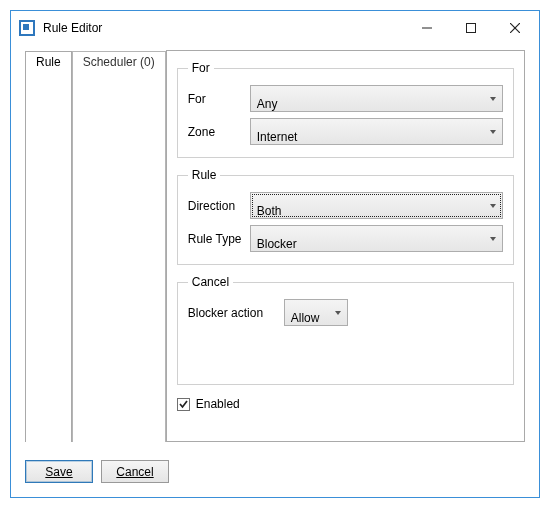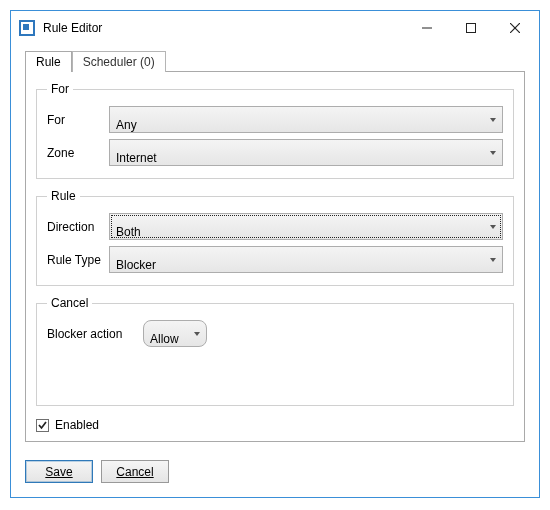--- a/index.html
+++ b/index.html
@@ -45,21 +45,21 @@
     height: 30px;
     display: flex;
     align-items: center;
     justify-content: center;
     color: #222;
   }
   .content {
     flex: 1;
     padding: 6px 14px 10px 14px;
     display: flex;
-    flex-direction: column;
+    flex-direction: row;
   }
   .tabs {
     display: flex;
     position: relative;
     z-index: 2;
   }
   .tab {
     border: 1px solid #a9a9a9;
     border-bottom: none;
     padding: 3px 10px;
@@ -121,21 +121,21 @@
     height: 27px;
     background: linear-gradient(#f4f4f4, #e6e6e6);
     border: 1px solid #adadad;
     padding: 0 18px 0 6px;
     font-size: 12px;
     color: #000;
     position: relative;
     display: flex;
     align-items: flex-end;
   }
-  .dropdown.small { flex: 0 0 64px; border-radius: 8px; }
+  .dropdown.small { flex: 0 0 64px; }
   .dropdown.focus {
     outline: 1px dotted #222;
     outline-offset: -3px;
   }
   .dropdown::after {
     content: "";
     position: absolute;
     right: 6px;
     top: 50%;
     margin-top: -2px;

